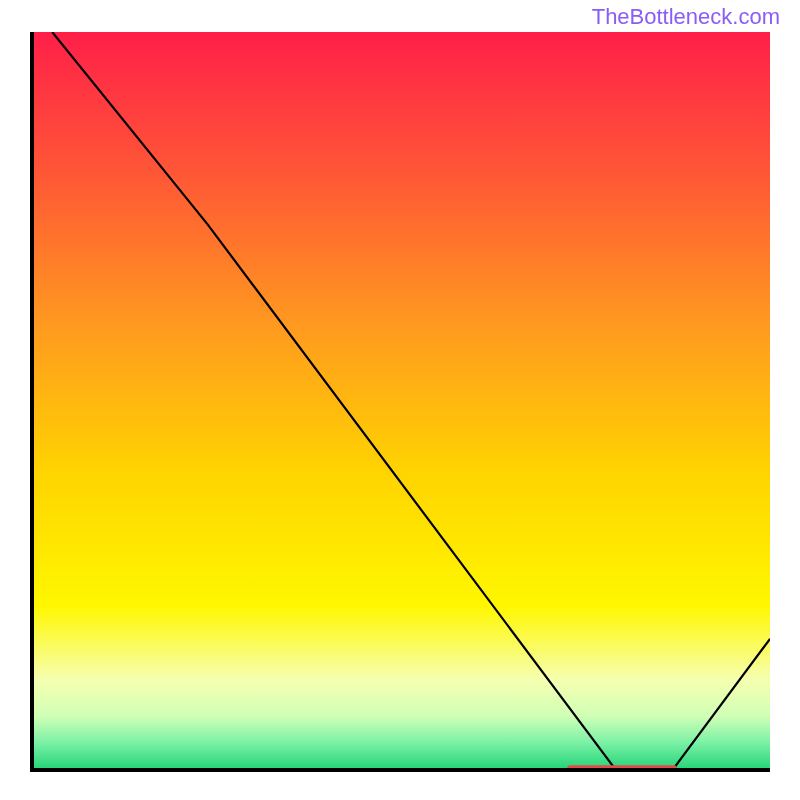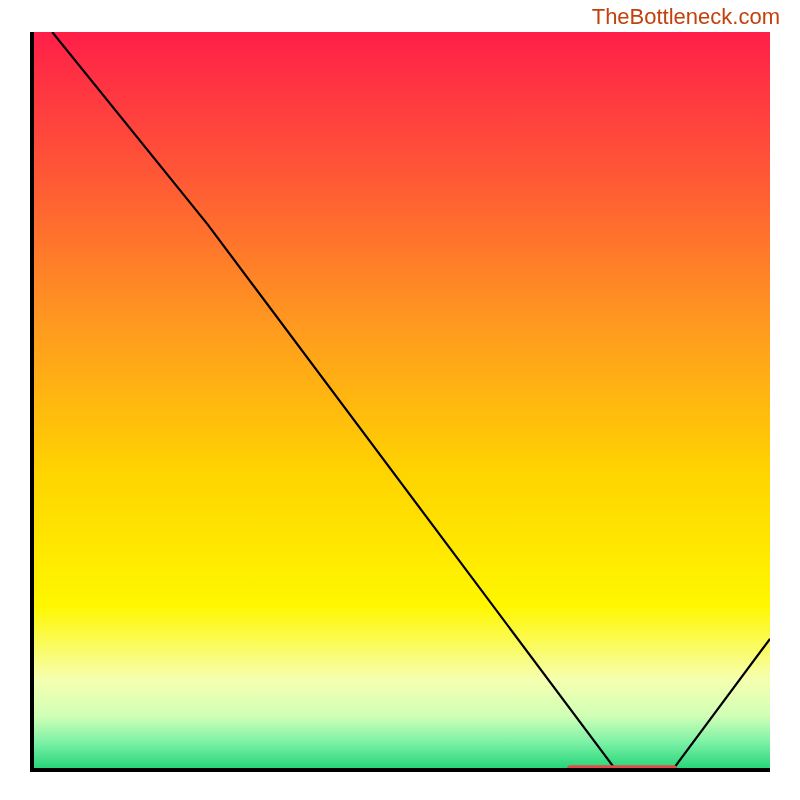--- a/index.html
+++ b/index.html
@@ -13,21 +13,21 @@
   }
   .container {
     position: relative;
     width: 800px;
     height: 800px;
   }
   .watermark {
     position: absolute;
     top: 4px;
     right: 20px;
-    color: #c2410c;
+    color: #8b5cf6;
     font-size: 22px;
     font-weight: 500;
   }
   .plot-frame {
     position: absolute;
     top: 32px;
     left: 30px;
     width: 740px;
     height: 740px;
     border-left: 4px solid #000;

